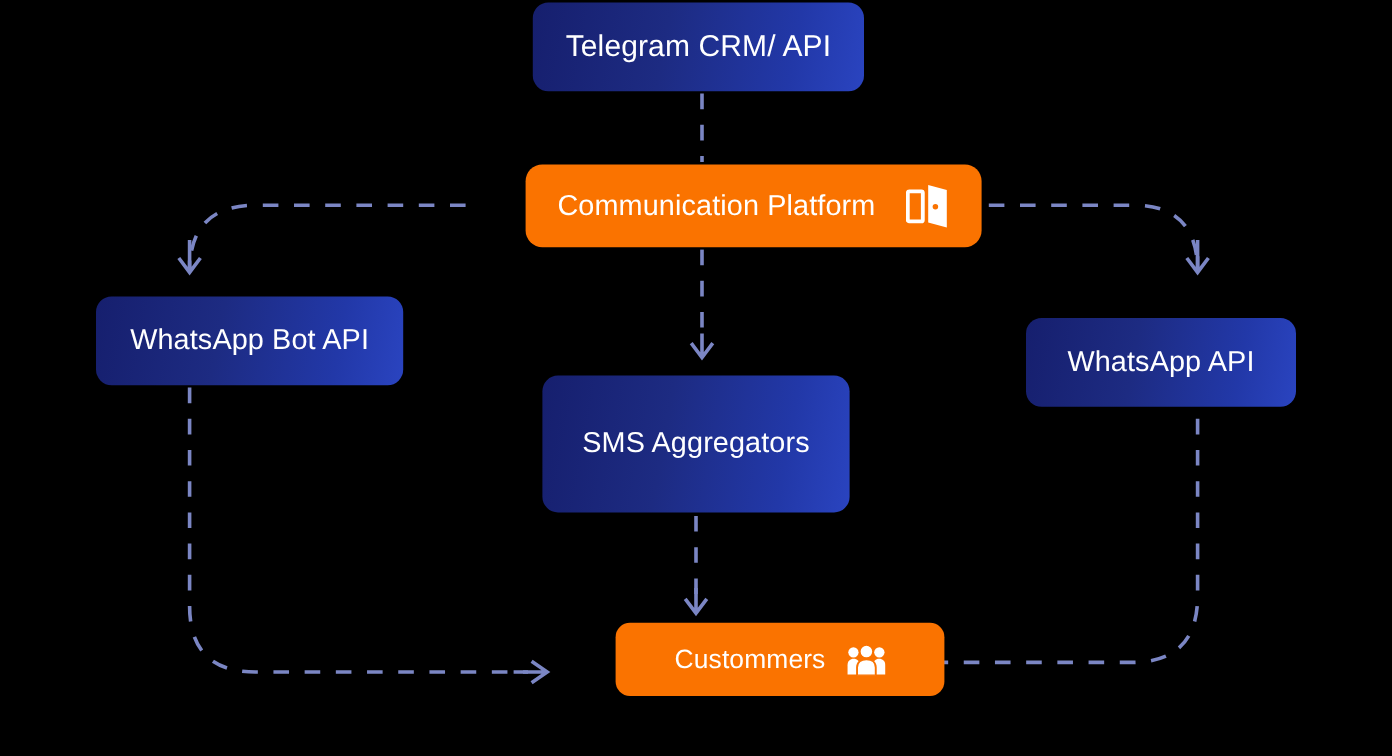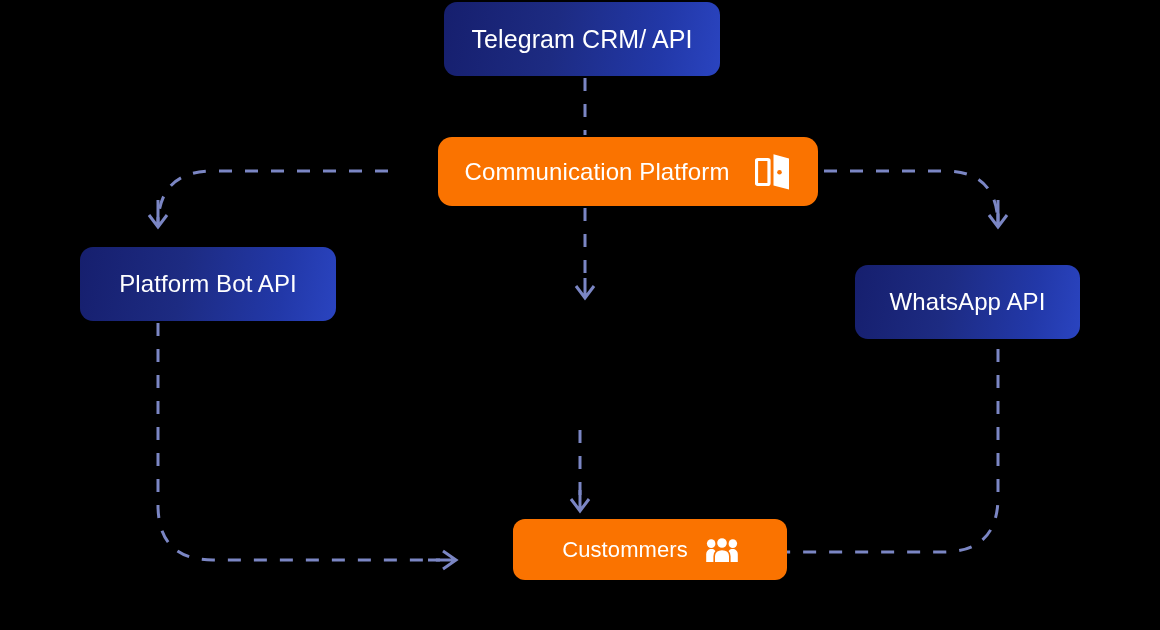--- a/index.html
+++ b/index.html
@@ -123,23 +123,26 @@
         <rect x="1.5" y="7.5" width="12.5" height="25" rx="1.2" fill="none" stroke="#ffffff" stroke-width="3.2"></rect>
 
         <path d="M 18.5 2.2 L 34 6.4 L 34 37.6 L 18.5 33.4 Z" fill="#ffffff"></path>
 
         <circle cx="24.5" cy="20.2" r="2.3" fill="#fa7300"></circle>
       </svg>
     </span>
   </div>
 
   <div id="node-telegram-bot-api" class="node blue">
-    <span class="node-label">Platform Bot API</span>
+    <span class="node-label">WhatsApp Bot API</span>
   </div>
 
+  <div id="node-sms-aggregators" class="node blue">
+    <span class="node-label">SMS Aggregators</span>
+  </div>
 
   <div id="node-whatsapp-api" class="node blue">
     <span class="node-label">WhatsApp API</span>
   </div>
 
   <div id="node-custommers" class="node orange">
     <span class="node-label">Custommers</span>
     <span class="icon">
       <svg width="32" height="26" viewBox="0 0 32 26" xmlns="http://www.w3.org/2000/svg" aria-hidden="true">
 

